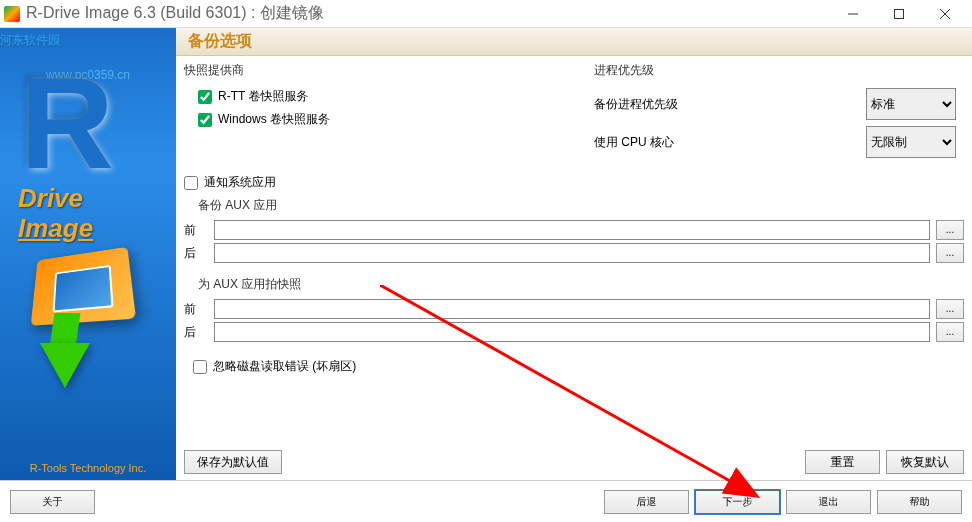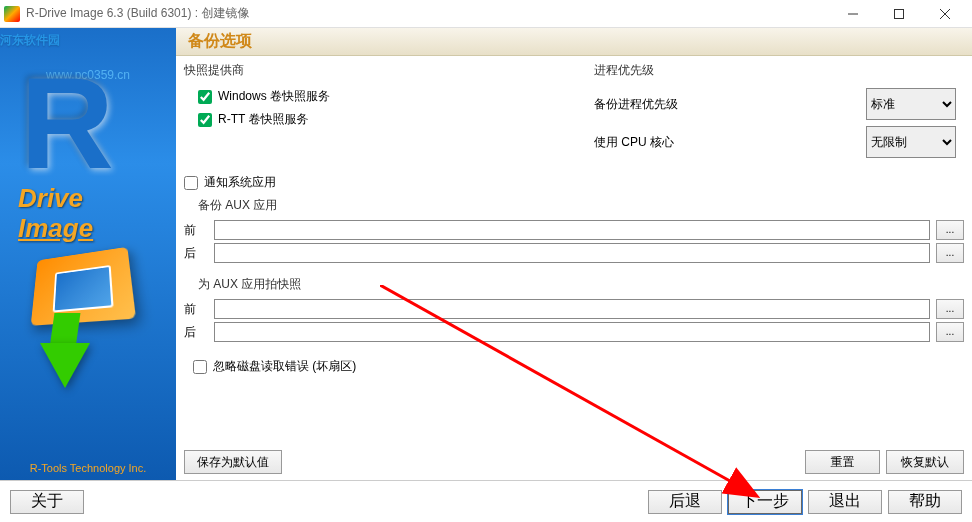--- a/index.html
+++ b/index.html
@@ -19,21 +19,21 @@
       padding: 0 4px;
       background: #fff;
       border-bottom: 1px solid #e0e0e0;
     }
     .titlebar-icon {
       width: 16px; height: 16px;
       background: linear-gradient(135deg,#0a5,#fa0 50%,#f00);
       border-radius: 2px;
       margin-right: 6px;
     }
-    .titlebar-title { flex: 1; color: #666; font-size: 12px; }
+    .titlebar-title { flex: 1; color: #666; font-size: 16px; }
     .win-controls { display: flex; gap: 0; }
     .win-btn {
       width: 46px; height: 28px;
       display: flex; align-items: center; justify-content: center;
       color: #333; cursor: pointer;
     }
 
     .main-area {
       display: flex;
       height: 452px;
@@ -238,25 +238,25 @@
       height: 42px;
       border-top: 1px solid #ccc;
       display: flex;
       align-items: center;
       padding: 0 10px;
       gap: 6px;
       background: #fff;
     }
     .footer-bar .spacer { flex: 1; }
     .footer-btn {
-      width: 74px; height: 24px;
+      width: 85px; height: 24px;
       border: 1px solid #999;
       background: linear-gradient(#f8f8f8,#e8e8e8);
       cursor: pointer;
-      font-size: 16px;
+      font-size: 10px;
       font-family: Liberation Sans, sans-serif;
     }
     .footer-btn.primary {
       border: 1px solid #666;
       box-shadow: 0 0 0 1px #3a7fd5;
     }
     .red-arrow {
       position: absolute;
       pointer-events: none;
       z-index: 100;
@@ -305,25 +305,25 @@
 
   <div class="content">
     <div class="header-bar">备份选项</div>
 
     <div class="options-area">
       <div class="row-top">
         <div class="col col-left">
           <div class="section-label">快照提供商</div>
           <label class="check-row">
             <input type="checkbox" checked="" style="">
-            <span>Windows 卷快照服务</span>
+            <span>R-TT 卷快照服务</span>
           </label>
           <label class="check-row">
             <input type="checkbox" checked="" style="">
-            <span>R-TT 卷快照服务</span>
+            <span>Windows 卷快照服务</span>
           </label>
         </div>
         <div class="col col-right">
           <div class="section-label">进程优先级</div>
           <div class="priority-row">
             <span>备份进程优先级</span>
             <select>
               <option>标准</option>
             </select>
           </div>

